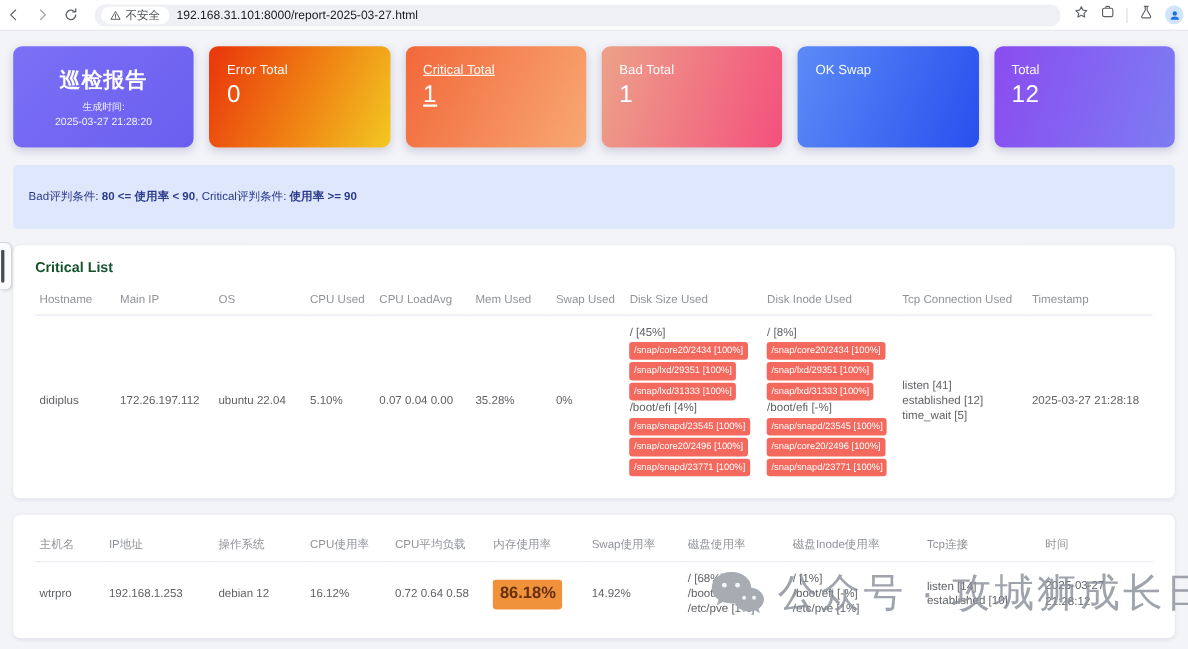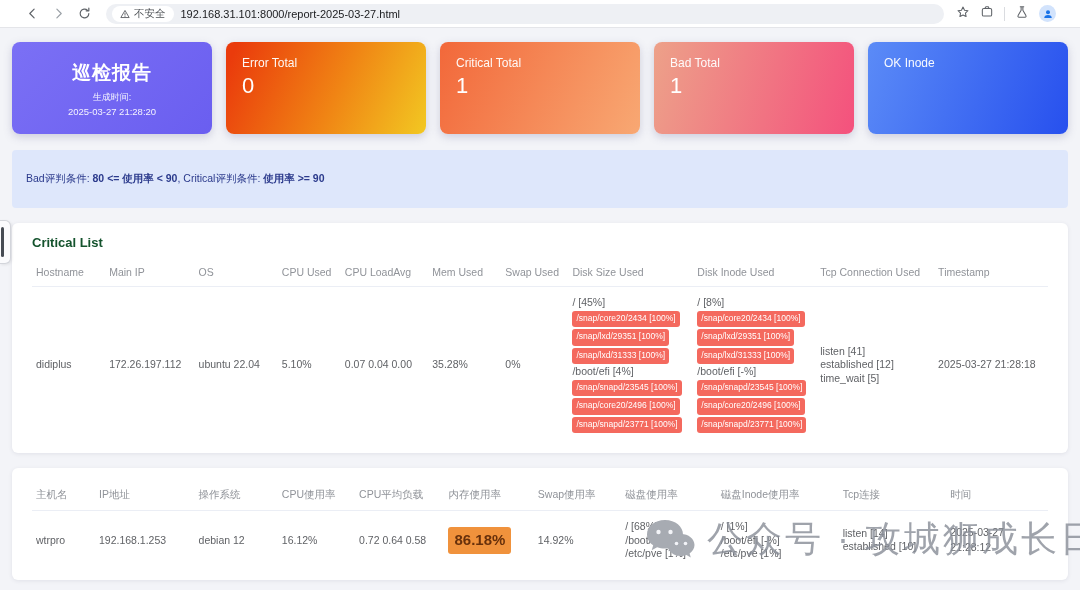--- a/index.html
+++ b/index.html
@@ -6,21 +6,21 @@
   html,body { width:1080px; height:590px; overflow:hidden; }
   body {
     font-family: "Liberation Sans", "DejaVu Sans", sans-serif;
     background:#f3f4f8;
     position:relative;
   }
 
   
   .chrome {
     height:28px; background:#ffffff; border-bottom:1px solid #e4e5e9;
-    display:flex; align-items:center; padding:0 22px; gap:6px;
+    display:flex; align-items:center; padding:0 2px; gap:6px;
   }
   .nav-btn { width:20px; height:20px; display:flex; align-items:center; justify-content:center; border-radius:50%; flex:0 0 auto; }
   .url-pill {
     flex:1; height:20px; background:#eef0f4; border-radius:11px;
     display:flex; align-items:center; padding:0 6px; gap:7px; margin:0 6px; min-width:0;
   }
   .sec-chip {
     background:#ffffff; border-radius:10px; height:16px; padding:0 8px;
     display:flex; align-items:center; gap:4px; font-size:10.5px; color:#4d5155; flex:0 0 auto;
   }
@@ -40,21 +40,21 @@
   .card .label { font-size:12px; opacity:.96; margin-top:3px; }
   .card .value { font-size:22px; font-weight:500; margin-top:3px; letter-spacing:.5px; }
   .card-report {
     display:flex; flex-direction:column; align-items:center; justify-content:center; text-align:center;
     background:linear-gradient(135deg,#7b70f5,#6a5ef0);
   }
   .card-report .title { font-size:19px; font-weight:600; letter-spacing:1px; }
   .card-report .sub { font-size:9px; margin-top:5px; opacity:.92; }
   .card-report .time { font-size:9.5px; margin-top:2px; opacity:.92; }
   .grad-error    { background:linear-gradient(115deg,#ea3b0c 5%,#f08414 55%,#f2c822 100%); }
-  .grad-critical { background:linear-gradient(115deg,#f2683a,#f8a873); }
+  .grad-critical { background:linear-gradient(115deg,#f2683a,#f8a873);text-decoration:underline; }
   .grad-bad      { background:linear-gradient(105deg,#eda189,#f4517d); }
   .grad-ok       { background:linear-gradient(110deg,#5b8bf7,#2750ee); }
   .grad-total    { background:linear-gradient(105deg,#8a4cf0,#7d7cf3); }
 
   .note {
     margin-top:16px; background:#dee7fb; color:#2b3a8c; border-radius:4px;
     padding:22px 14px; font-size:10.5px;
   }
   .note b { font-weight:700; }
 
@@ -170,21 +170,25 @@
     </div>
     <div class="card grad-critical">
       <div class="label">Critical Total</div>
       <div class="value">1</div>
     </div>
     <div class="card grad-bad">
       <div class="label">Bad Total</div>
       <div class="value">1</div>
     </div>
     <div class="card grad-ok">
-      <div class="label">OK Inode</div>
+      <div class="label">OK Swap</div>
+    </div>
+    <div class="card grad-total">
+      <div class="label">Total</div>
+      <div class="value">12</div>
     </div>
   </div>
 
   <div class="note">
     <span>Bad评判条件: </span><b>80 &lt;= 使用率 &lt; 90</b><span>, Critical评判条件: </span><b>使用率 &gt;= 90</b>
   </div>
 
   <div class="panel">
     <div class="panel-title">Critical List</div>
     <table class="tbl">

